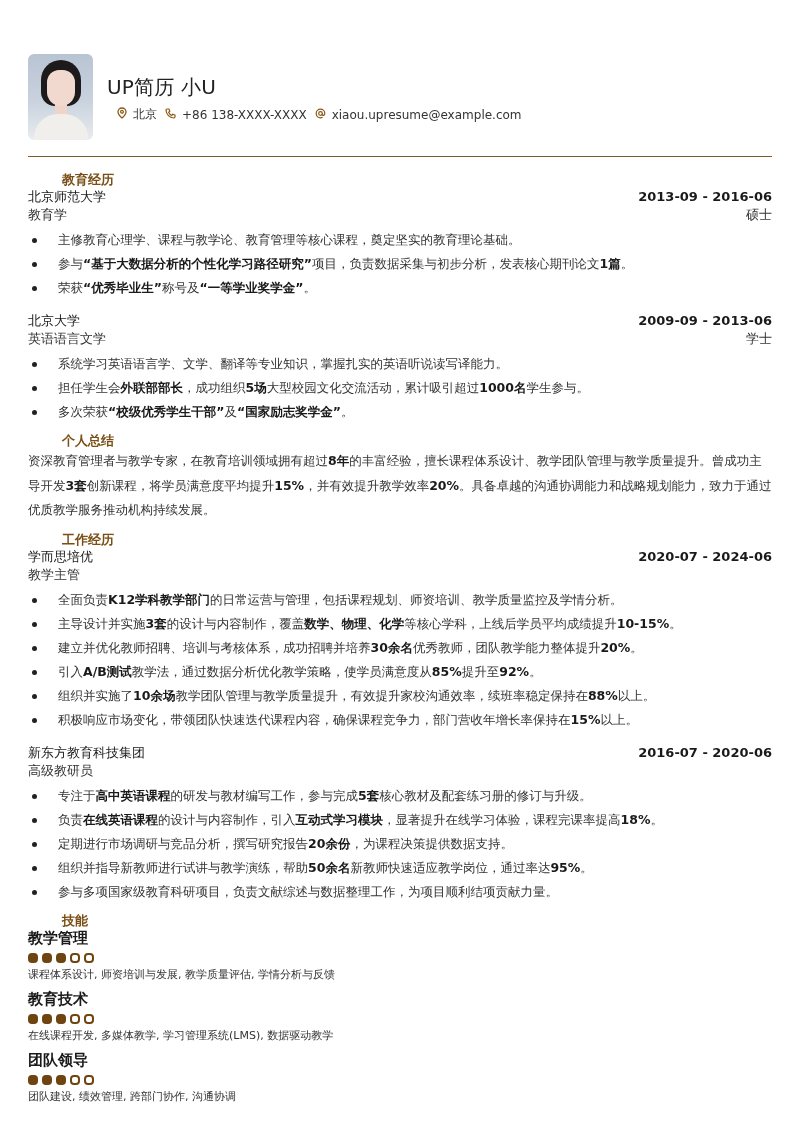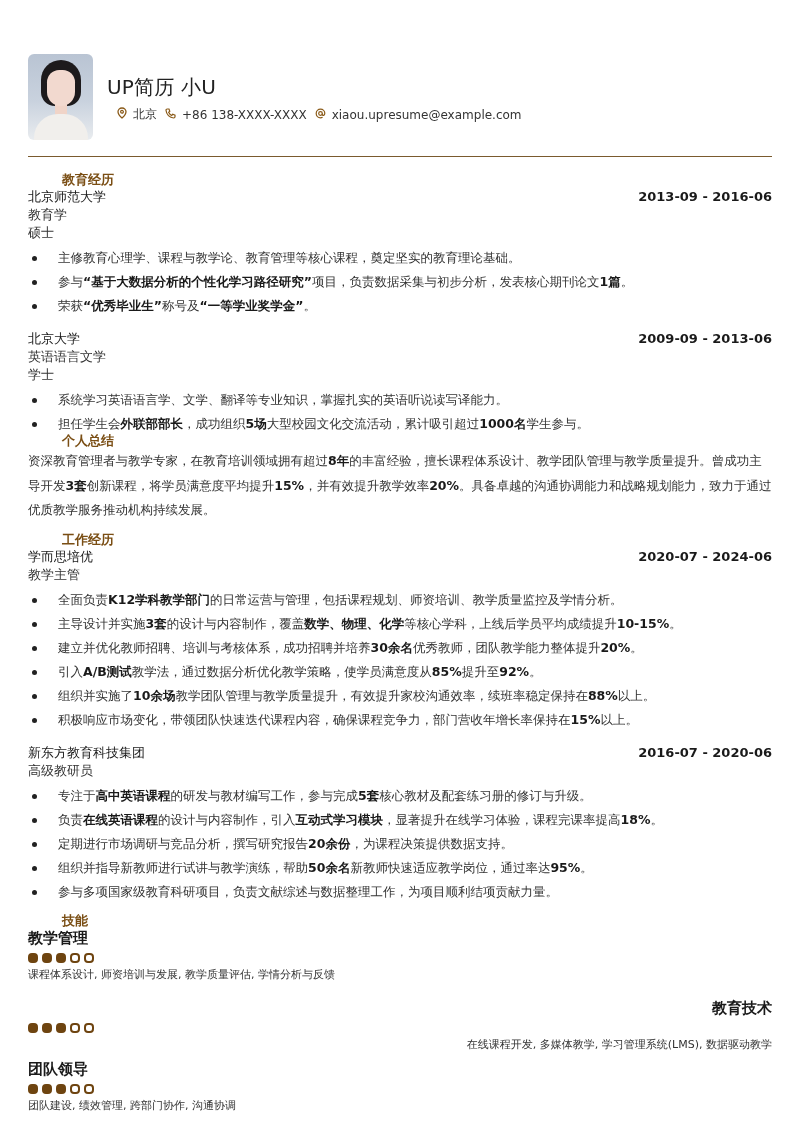--- a/index.html
+++ b/index.html
@@ -50,21 +50,21 @@
     position: absolute; left: 0; top: 156px; width: 744px; height: 1px;
     background: #7a5a2e;
   }
 
   .section-title {
     font-size: 13px; font-weight: bold; color: #7a4e14; line-height: 17px; padding-left: 34px;
   }
   .entry-head { display: flex; justify-content: space-between; line-height: 18px; }
   .entry-title { font-size: 13px; font-weight: normal; color: #1a1a1a; }
   .entry-date { font-size: 13px; font-weight: bold; color: #1a1a1a; }
-  .entry-sub { display: flex; justify-content: space-between; font-size: 13px; color: #333; line-height: 18px; flex-direction: column; }
+  .entry-sub { display: flex; justify-content: space-between; font-size: 13px; color: #333; line-height: 18px; }
   ul.bullets { list-style: none; margin-top: 4px; }
   ul.bullets li {
     position: relative; padding-left: 30px; font-size: 12.5px; color: #333;
     line-height: 24px;
   }
   ul.bullets li::before {
     content: ""; position: absolute; left: 4px; top: 10px;
     width: 5px; height: 5px; border-radius: 50%; background: #222;
   }
   b { color: #1a1a1a; }
@@ -151,20 +151,21 @@
         <span class="entry-title">北京大学</span>
         <span class="entry-date">2009-09 - 2013-06</span>
       </div>
       <div class="entry-sub">
         <span>英语语言文学</span>
         <span>学士</span>
       </div>
       <ul class="bullets">
           <li><span>系统学习英语语言学、文学、翻译等专业知识，掌握扎实的英语听说读写译能力。</span></li>
           <li><span>担任学生会</span><b>外联部部长</b><span>，成功组织</span><b>5场</b><span>大型校园文化交流活动，累计吸引超过</span><b>1000名</b><span>学生参与。</span></li>
+          <li><span>多次荣获</span><b>“校级优秀学生干部”</b><span>及</span><b>“国家励志奖学金”</b><span>。</span></li>
         </ul>
     </div>
   </div>
 
   <div class="abs" style="top:432px;">
     <div class="section-title">个人总结</div>
     <div class="summary"><span>资深教育管理者与教学专家，在教育培训领域拥有超过</span><b>8年</b><span>的丰富经验，擅长课程体系设计、教学团队管理与教学质量提升。曾成功主导开发</span><b>3套</b><span>创新课程，将学员满意度平均提升</span><b>15%</b><span>，并有效提升教学效率</span><b>20%</b><span>。具备卓越的沟通协调能力和战略规划能力，致力于通过优质教学服务推动机构持续发展。</span></div>
   </div>
 
   <div class="abs" style="top:531px;">
@@ -213,21 +214,21 @@
       <div class="skill-name">教学管理</div>
       <div class="dots">
           <span class="dot filled"></span>
           <span class="dot filled"></span>
           <span class="dot filled"></span>
           <span class="dot"></span>
           <span class="dot"></span>
         </div>
       <div class="skill-desc">课程体系设计, 师资培训与发展, 教学质量评估, 学情分析与反馈</div>
     </div>
-    <div style="margin-top:16px;text-align:right;">
+    <div style="margin-top:7px;">
       <div class="skill-name">教育技术</div>
       <div class="dots">
           <span class="dot filled"></span>
           <span class="dot filled"></span>
           <span class="dot filled"></span>
           <span class="dot"></span>
           <span class="dot"></span>
         </div>
       <div class="skill-desc">在线课程开发, 多媒体教学, 学习管理系统(LMS), 数据驱动教学</div>
     </div>

